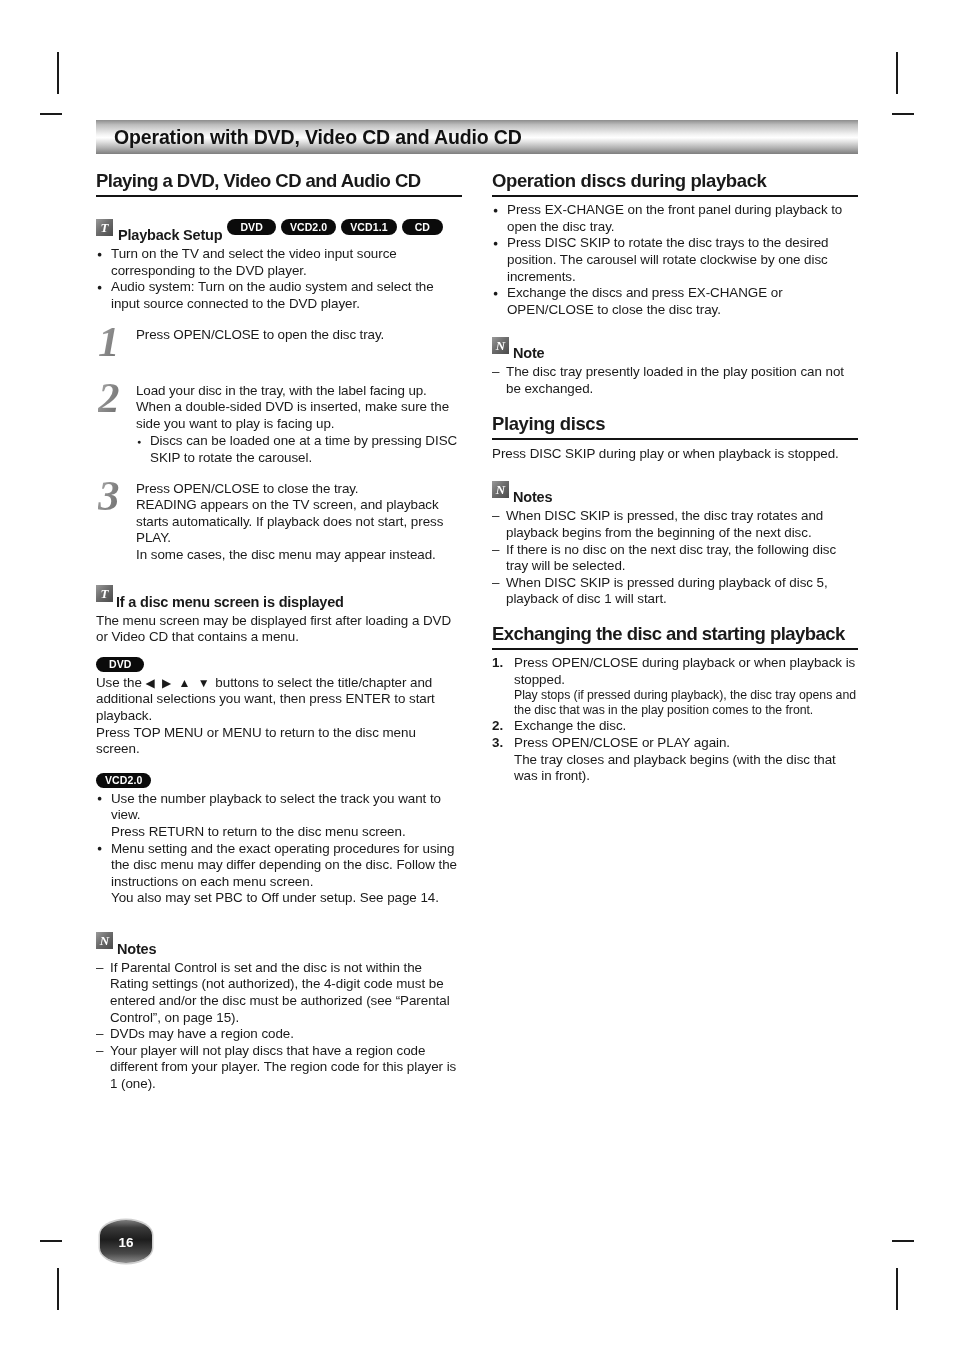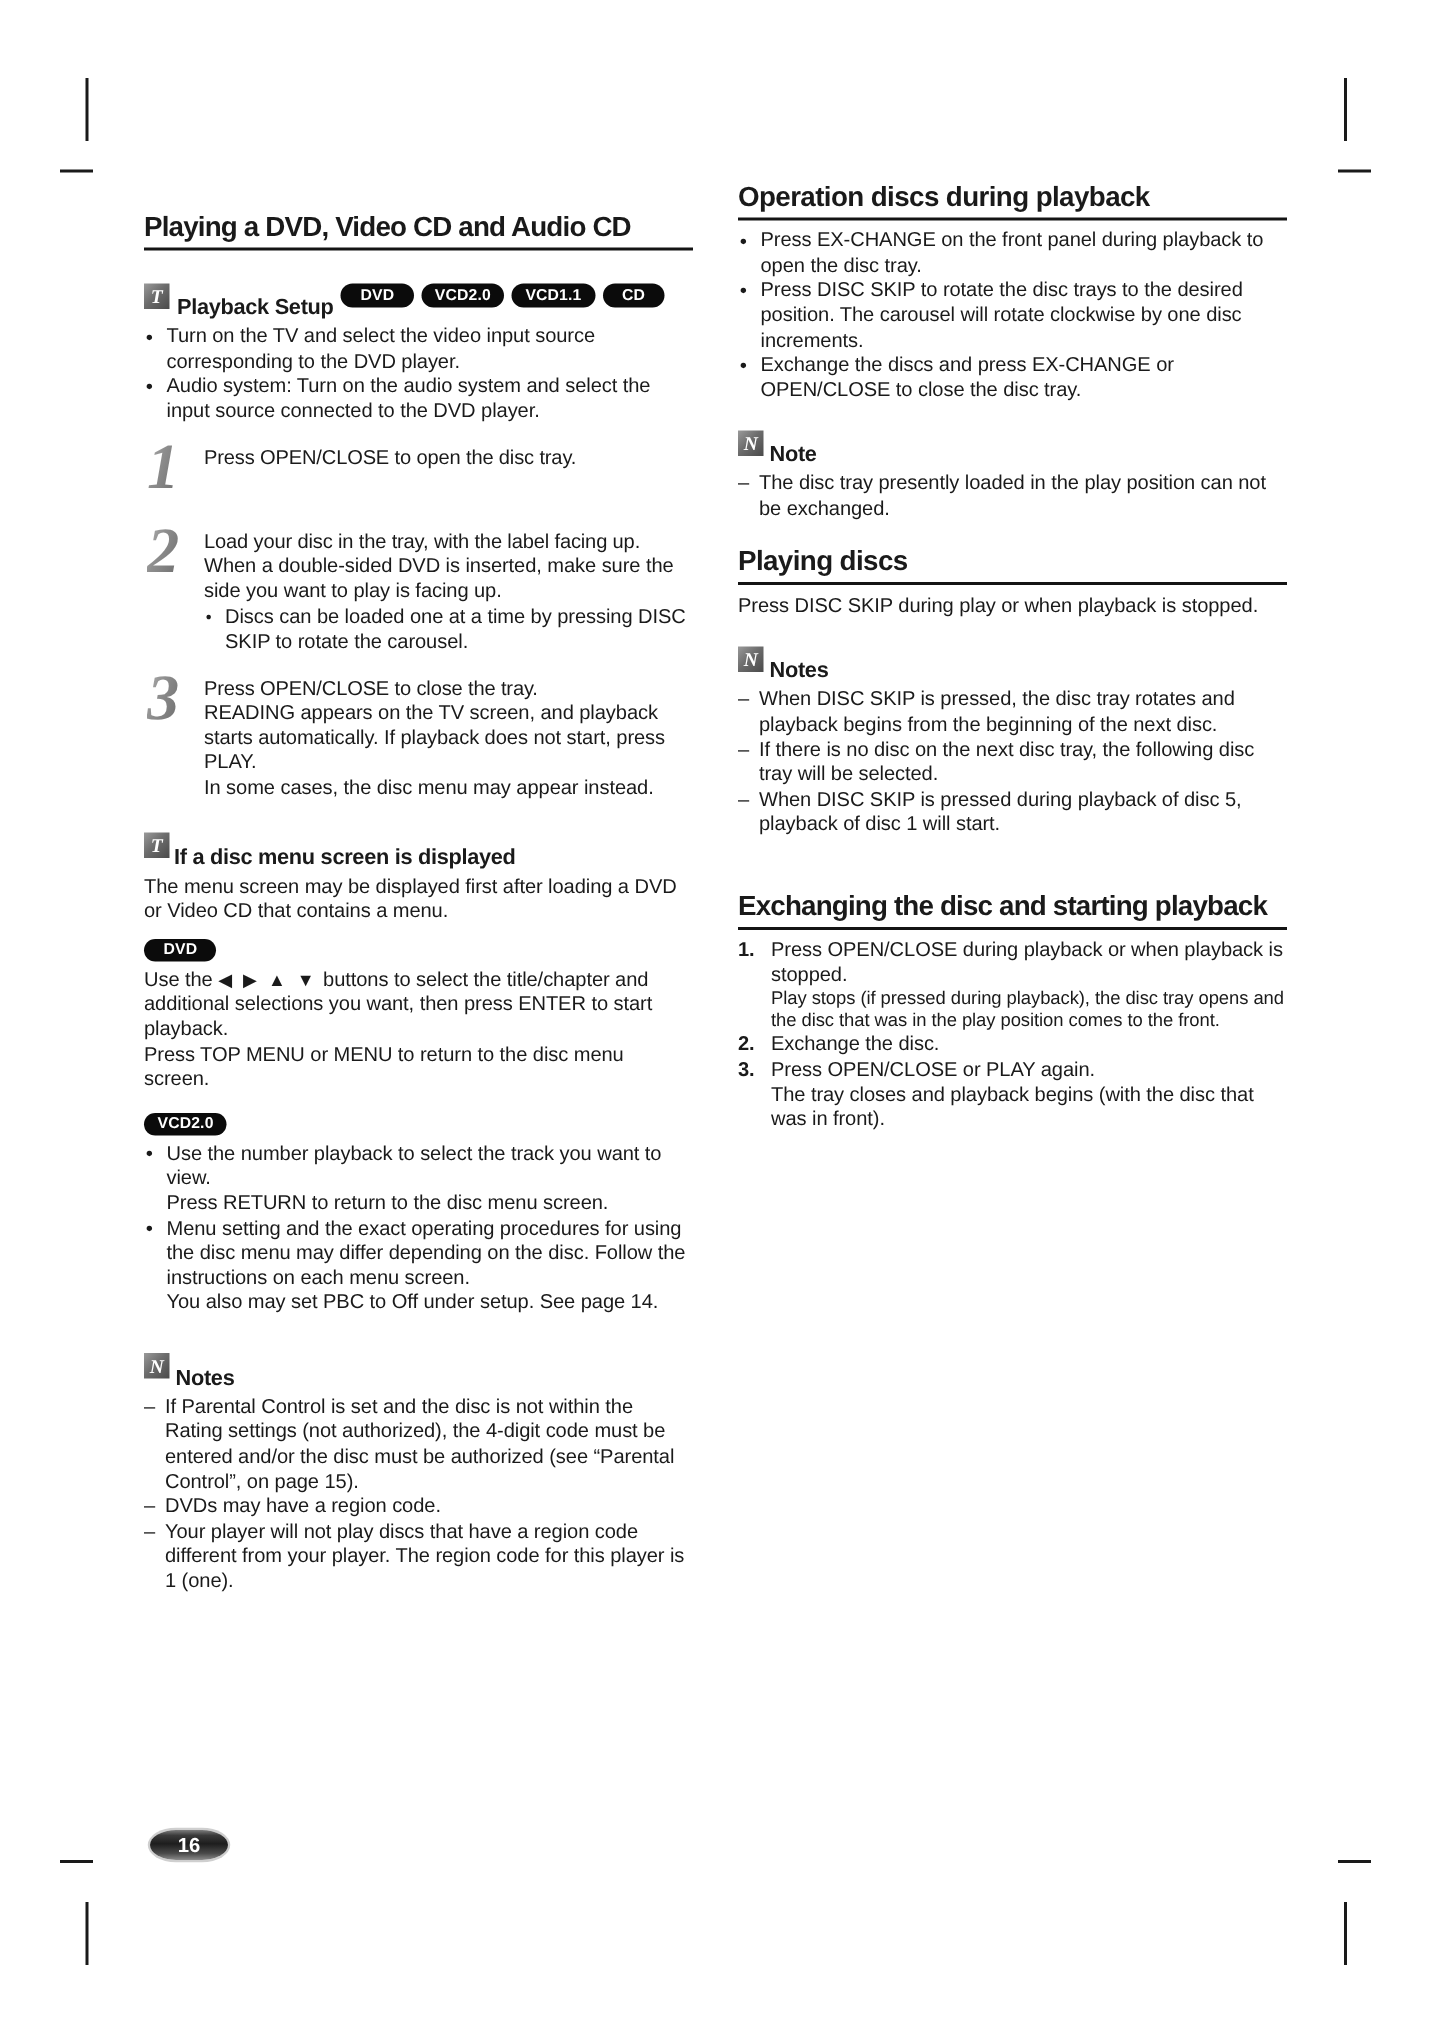--- a/index.html
+++ b/index.html
@@ -70,21 +70,21 @@
   
   h2.sec {
     font-size: 18.5px;
     font-weight: bold;
     letter-spacing: -0.4px;
     margin: 0 0 5px 0;
     padding: 0 0 4px 0;
     border-bottom: 2.6px solid #141414;
     line-height: 1.15;
   }
-  h2.sec.tight { letter-spacing: -0.55px; margin-top: 20px; }
+  h2.sec.tight { letter-spacing: -0.55px; }
 
   
   .subhead {
     display: flex;
     align-items: center;
     gap: 5px;
     margin: 14px 0 3px 0;
     flex-wrap: wrap;
   }
   .subhead .label {
@@ -242,21 +242,21 @@
 
   .indent { display: block; }
   .spacer-m { height: 15px; }
 
   
   .pagenum {
     position: absolute;
     left: 100px;
     top: 1220px;
     width: 52px;
-    height: 20px;
+    height: 43px;
     border-radius: 26px / 15px;
     background: linear-gradient(to bottom, #7d7d7d 0%, #3a3a3a 18%, #1d1d1d 46%, #4a4a4a 78%, #8c8c8c 100%);
     box-shadow: 0 0 0 1.5px #cfcfcf;
   }
   .pagenum span {
     position: absolute;
     left: 0; right: 0; top: 50%;
     transform: translateY(-50%);
     text-align: center;
     color: #ffffff;
@@ -273,20 +273,23 @@
 <div class="crop h" style="left:40px;  top:113px;"></div>
 <div class="crop v" style="left:896px; top:52px;"></div>
 <div class="crop h" style="left:892px; top:113px;"></div>
 <div class="crop v" style="left:57px;  top:1268px;"></div>
 <div class="crop h" style="left:40px;  top:1240px;"></div>
 <div class="crop v" style="left:896px; top:1268px;"></div>
 <div class="crop h" style="left:892px; top:1240px;"></div>
 
 <div class="page">
 
+  <div class="chapter-bar">
+    <div class="title">Operation with DVD, Video CD and Audio CD</div>
+  </div>
 
   <div class="columns">
 
     <div class="col">
 
       <h2 class="sec tight">Playing a DVD, Video CD and Audio CD</h2>
 
       <div class="subhead">
         <span class="sq-icon">T</span>
         <span class="label">Playback Setup</span>

